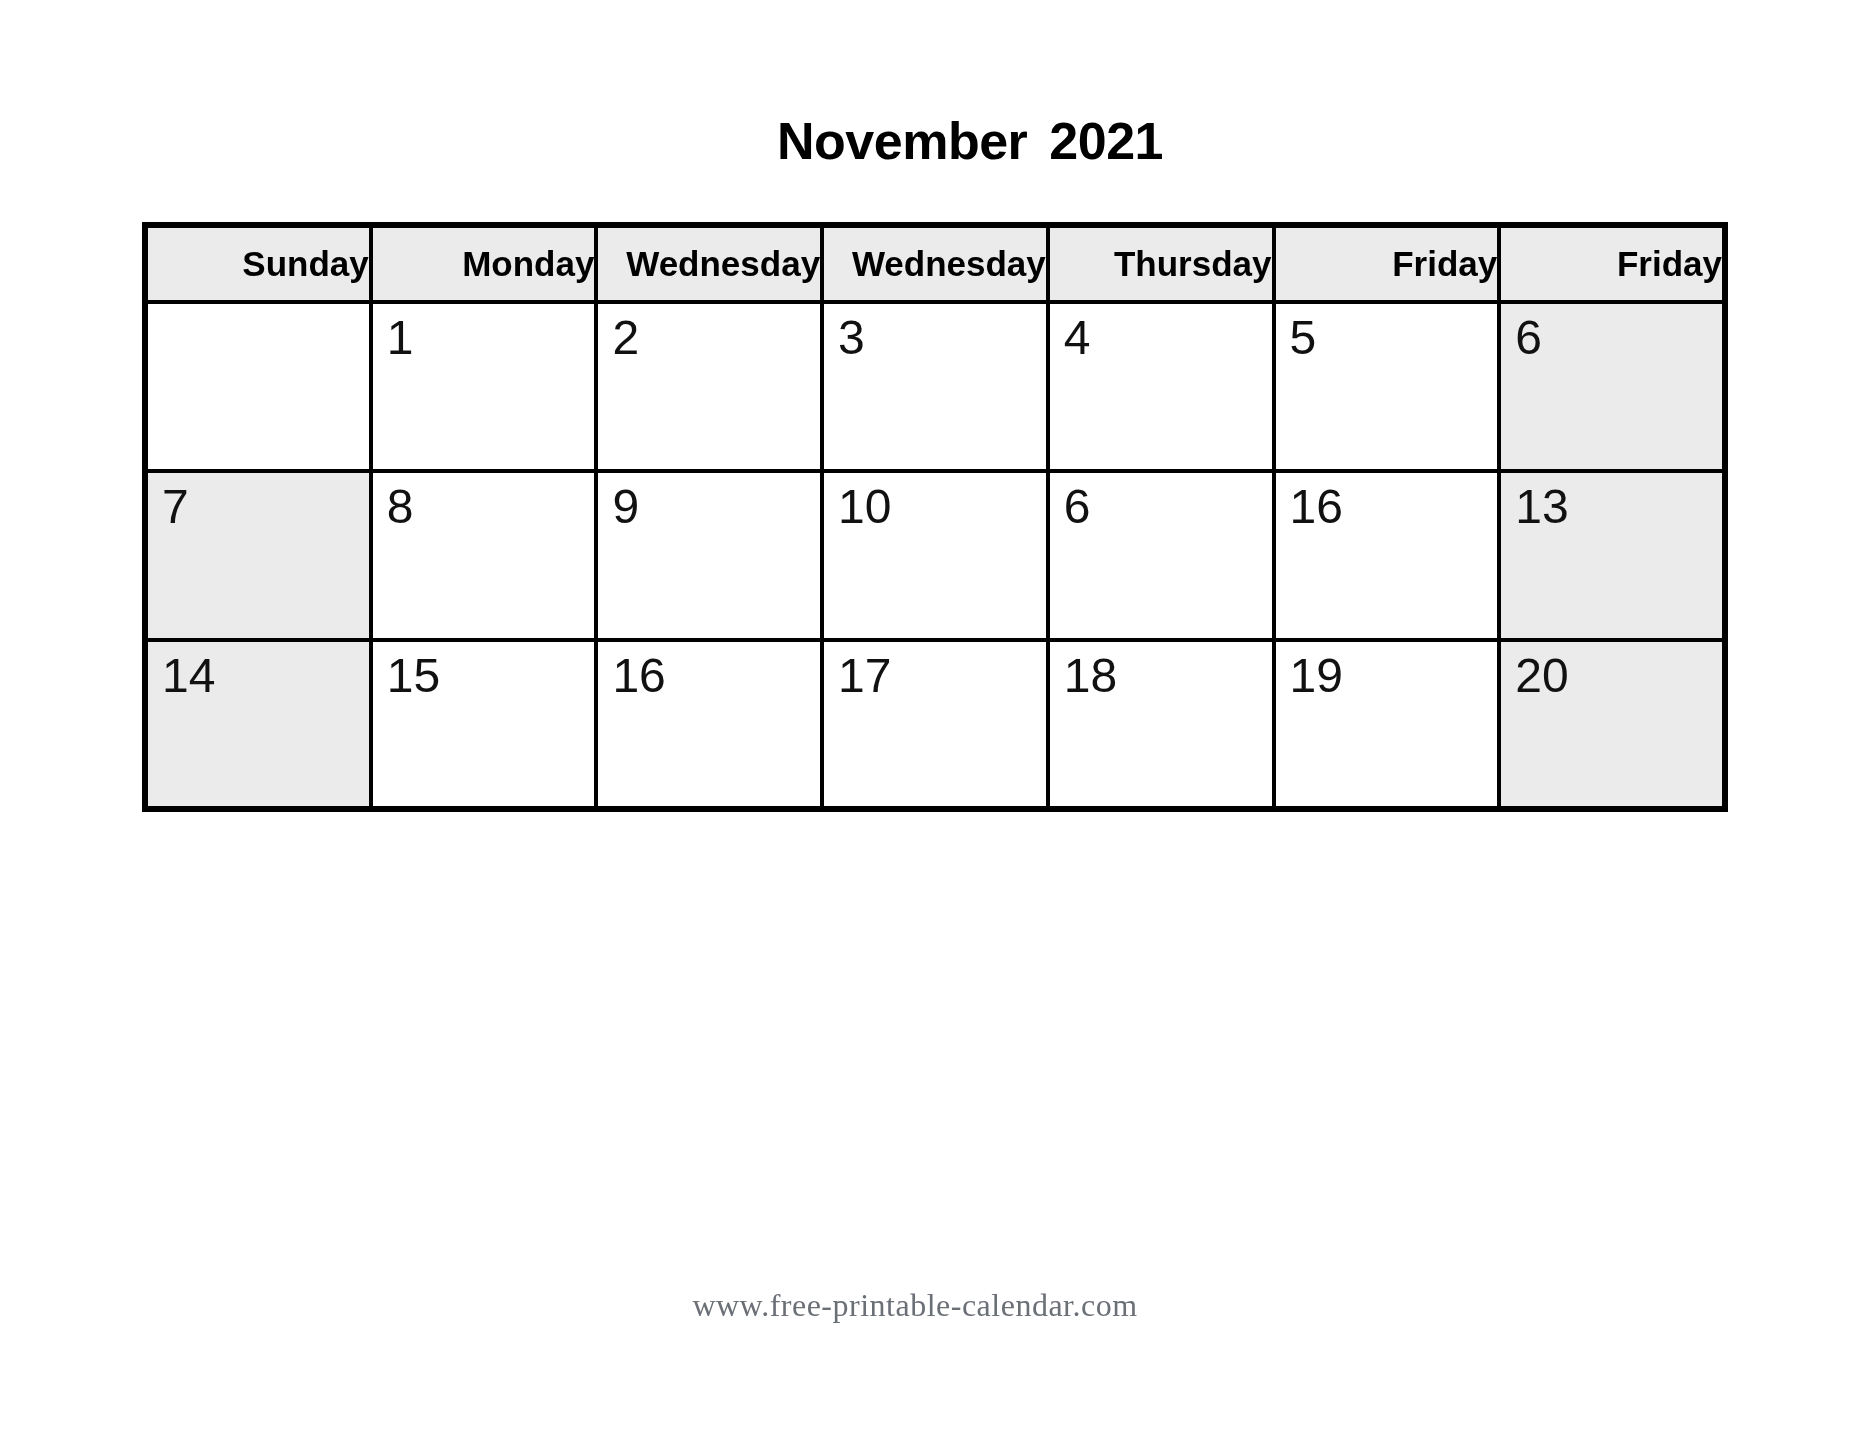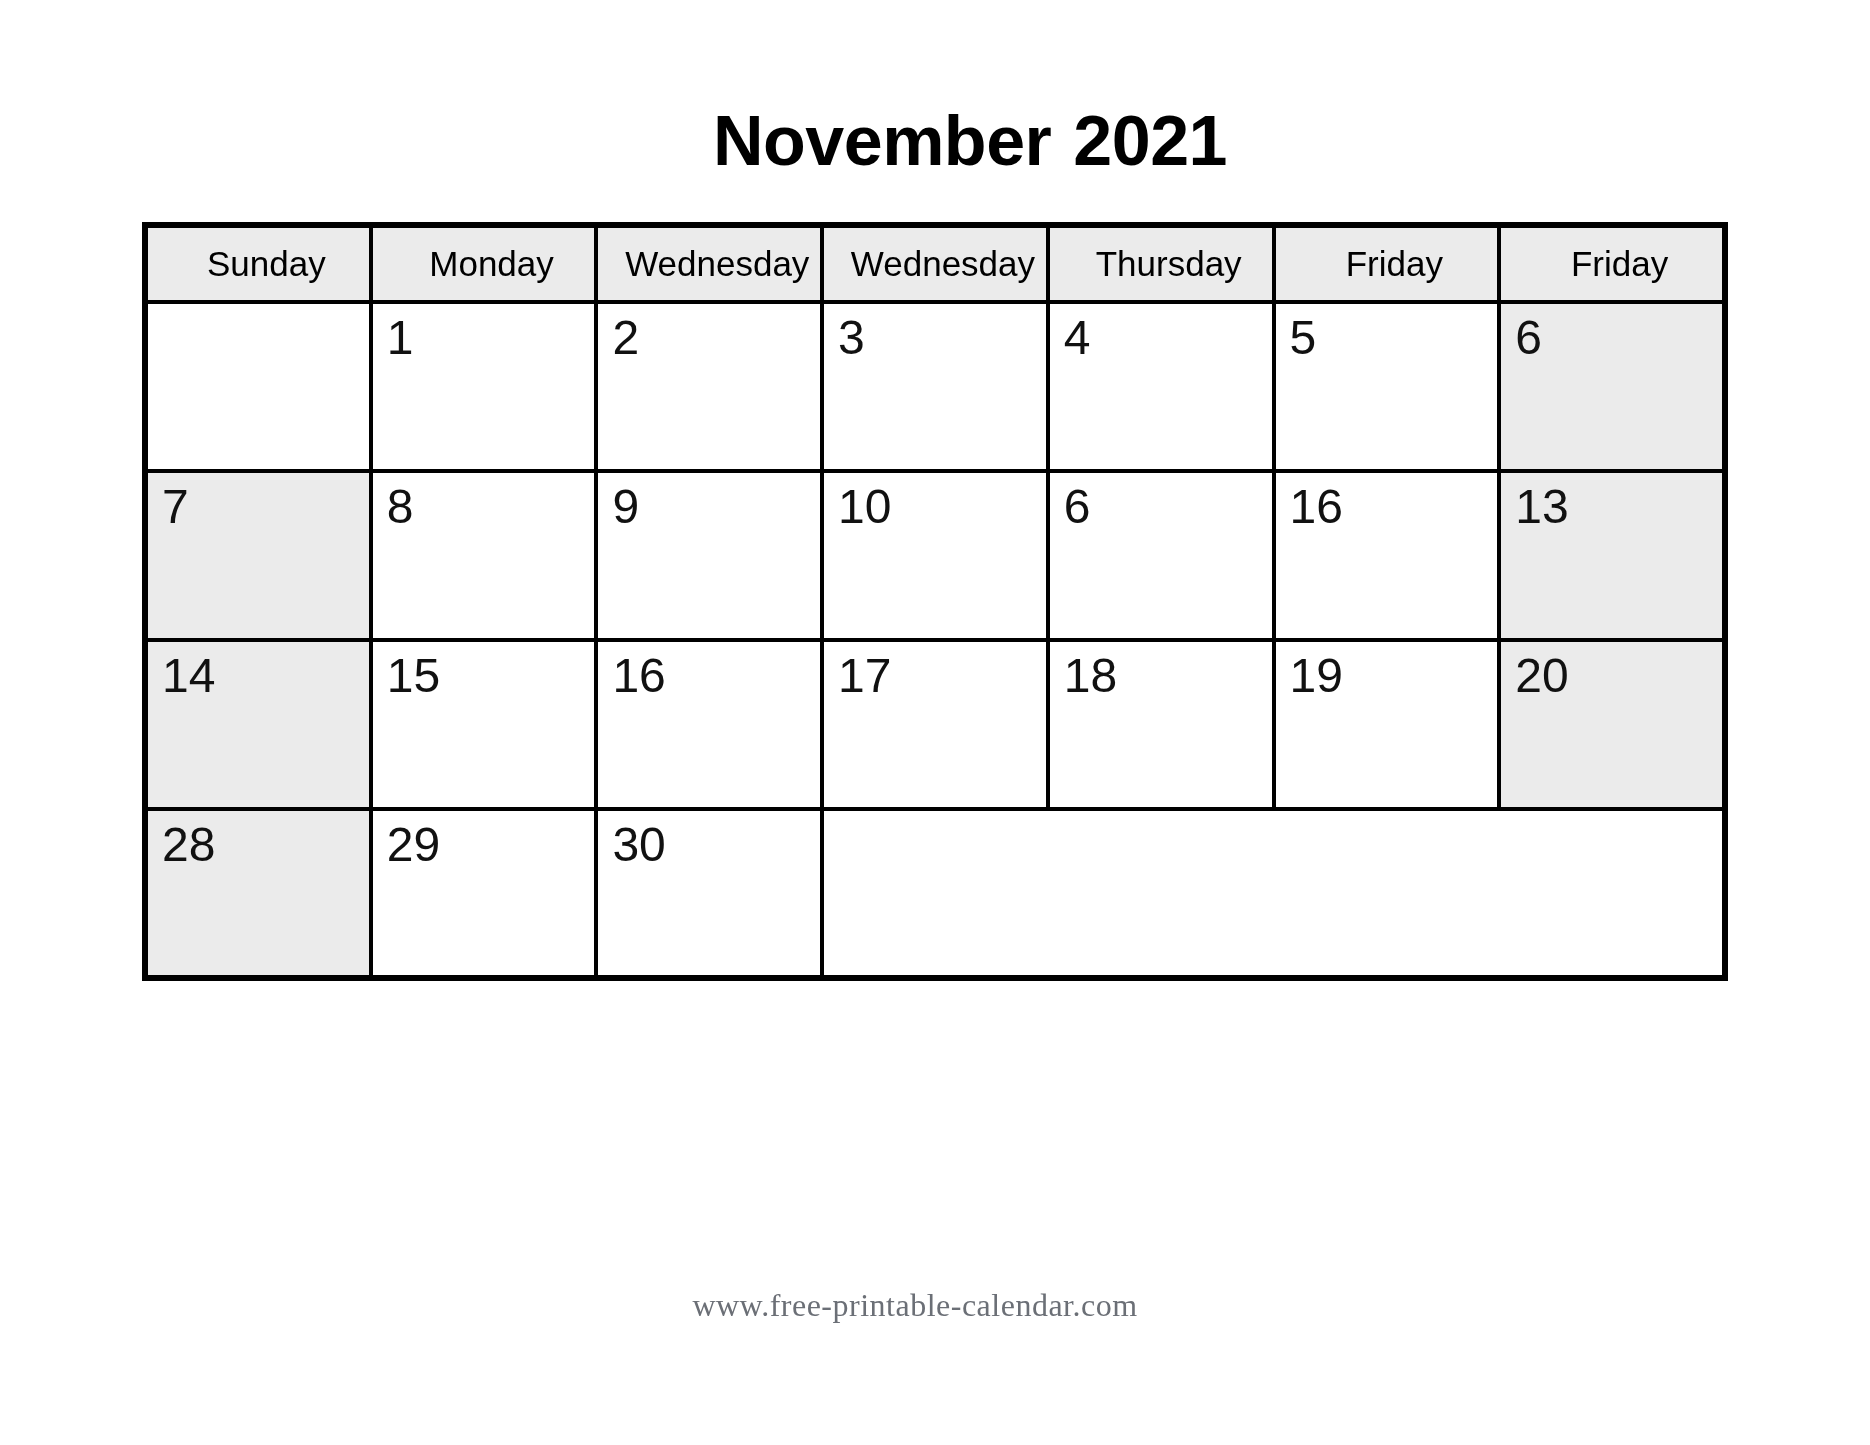--- a/index.html
+++ b/index.html
@@ -21,21 +21,21 @@
 
   
   #title {
     position: absolute;
     left: 0;
     top: 98px;
     width: 1870px;
     text-align: center;
     font-family: "Liberation Sans", sans-serif;
     font-weight: bold;
-    font-size: 70px;
+    font-size: 52px;
     line-height: 86px;
     letter-spacing: -0.5px;
     color: #000000;
     padding-left: 70px;
   }
   #title .month { }
   #title .year { margin-left: 22px; }
 
   
   #calendar {
@@ -52,24 +52,24 @@
     border: 4px solid #000000;
     vertical-align: top;
     padding: 0;
   }
 
   
   #calendar thead th {
     height: 72px;
     background: #ebebeb;
     font-family: "Liberation Sans", sans-serif;
-    font-weight: normal;
+    font-weight: bold;
     font-size: 35px;
     line-height: 72px;
-    text-align: center;
+    text-align: right;
     color: #000000;
     padding-left: 16px;
     white-space: nowrap;
     overflow: hidden;
   }
 
   
   #calendar tbody td {
     height: 169px;
     background: #ffffff;
@@ -188,30 +188,18 @@
           <td class="">
             <span class="daynum">18</span>
           </td>
           <td class="">
             <span class="daynum">19</span>
           </td>
           <td class="weekend">
             <span class="daynum">20</span>
           </td>
         </tr>
-        <tr>
-          <td class="weekend">
-            <span class="daynum">28</span>
-          </td>
-          <td class="">
-            <span class="daynum">29</span>
-          </td>
-          <td class="">
-            <span class="daynum">30</span>
-          </td>
-          <td colspan="4" class="blank"></td>
-        </tr>
       </tbody>
   </table>
 
   <div id="footer">www.free-printable-calendar.com</div>
 
 </div>
 
 </body></html>

